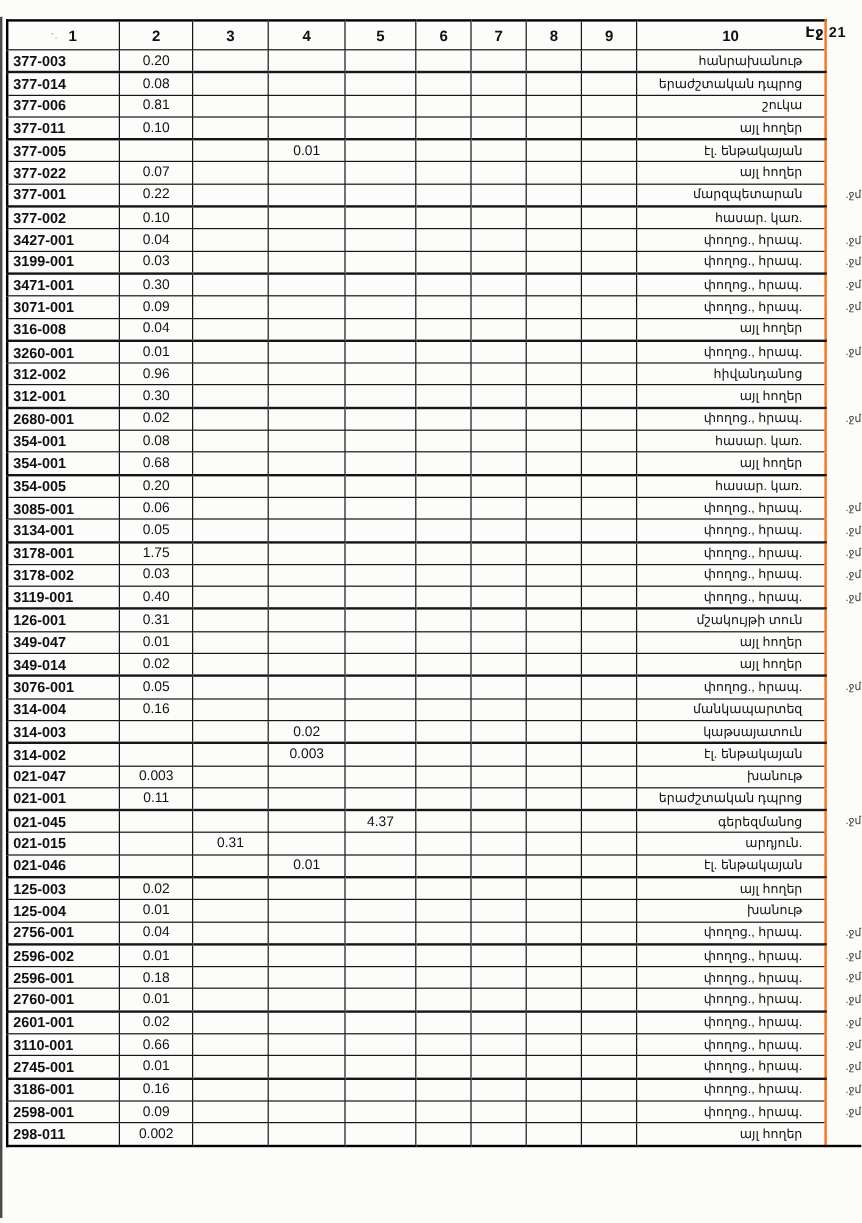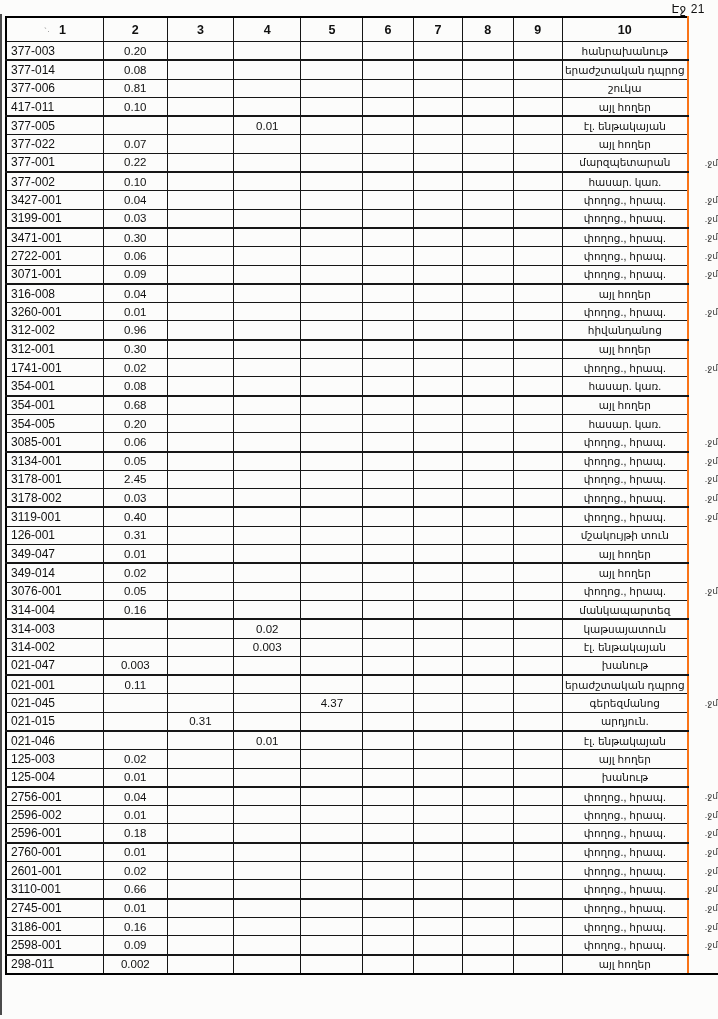--- a/index.html
+++ b/index.html
@@ -2,43 +2,43 @@
 <html><head>
 <meta charset="utf-8">
 <style>
   html,body{margin:0;padding:0;}
   body{
     width:718px;height:1019px;overflow:hidden;position:relative;
     background:#fcfcfb;color:#101010;
     font-family:"Liberation Sans","DejaVu Sans",sans-serif;
   }
   .page-label{
-    position:absolute;top:2px;right:13px;
-    font-size:12px;font-weight:normal;letter-spacing:.5px;
+    position:absolute;top:20px;right:13px;
+    font-size:12px;font-weight:bold;letter-spacing:.5px;
   }
   .edge-line{
     position:absolute;left:0;top:14px;width:2px;height:1001px;
     background:#2b2b2b;opacity:.85;
   }
   table.land{
     position:absolute;left:5px;top:16px;
     border-collapse:collapse;table-layout:fixed;
   }
   th,td{
     border:1px solid #161616;
     overflow:hidden;white-space:nowrap;
     vertical-align:middle;
   }
   thead th{
     height:21px;font-size:12.5px;font-weight:bold;text-align:center;
     border-top:2px solid #000;
   }
   tbody td{height:17.3px;font-size:11.5px;padding:0 3px;text-align:center;}
-  tbody td.c1{text-align:left;padding-left:4px;font-size:12px;}
-  tbody td.c10{text-align:center;font-size:10.5px;padding:0 2px;}
+  tbody td.c1{text-align:left;padding-left:4px;font-size:12px;font-weight:bold;}
+  tbody td.c10{text-align:right;font-size:10.5px;padding:0 18px;}
   .c1{border-left:2px solid #000;}
   .c10{border-right:2px solid #f97316;}
   tbody tr:last-child td{border-bottom:2px solid #000;}
   tbody tr:nth-child(3n+1) td{border-bottom-width:2px;}
   th.note,td.note{
     border:none;background:transparent;
     font-size:9px;color:#3a3a3a;text-align:left;padding:0 0 0 16px;
   }
   .artifact{color:#9a9a9a;font-size:9px;margin-right:9px;font-weight:normal;}
 </style>
@@ -112,21 +112,21 @@
           <td class="c4"></td>
           <td class="c5"></td>
           <td class="c6"></td>
           <td class="c7"></td>
           <td class="c8"></td>
           <td class="c9"></td>
           <td class="c10">շուկա</td>
           <td class="note"></td>
         </tr>
         <tr>
-          <td class="c1">417-011</td>
+          <td class="c1">377-011</td>
           <td class="c2">0.10</td>
           <td class="c3"></td>
           <td class="c4"></td>
           <td class="c5"></td>
           <td class="c6"></td>
           <td class="c7"></td>
           <td class="c8"></td>
           <td class="c9"></td>
           <td class="c10">այլ հողեր</td>
           <td class="note"></td>
@@ -216,33 +216,20 @@
           <td class="c4"></td>
           <td class="c5"></td>
           <td class="c6"></td>
           <td class="c7"></td>
           <td class="c8"></td>
           <td class="c9"></td>
           <td class="c10">փողոց., հրապ.</td>
           <td class="note">.ջմ</td>
         </tr>
         <tr>
-          <td class="c1">2722-001</td>
-          <td class="c2">0.06</td>
-          <td class="c3"></td>
-          <td class="c4"></td>
-          <td class="c5"></td>
-          <td class="c6"></td>
-          <td class="c7"></td>
-          <td class="c8"></td>
-          <td class="c9"></td>
-          <td class="c10">փողոց., հրապ.</td>
-          <td class="note">.ջմ</td>
-        </tr>
-        <tr>
           <td class="c1">3071-001</td>
           <td class="c2">0.09</td>
           <td class="c3"></td>
           <td class="c4"></td>
           <td class="c5"></td>
           <td class="c6"></td>
           <td class="c7"></td>
           <td class="c8"></td>
           <td class="c9"></td>
           <td class="c10">փողոց., հրապ.</td>
@@ -294,21 +281,21 @@
           <td class="c4"></td>
           <td class="c5"></td>
           <td class="c6"></td>
           <td class="c7"></td>
           <td class="c8"></td>
           <td class="c9"></td>
           <td class="c10">այլ հողեր</td>
           <td class="note"></td>
         </tr>
         <tr>
-          <td class="c1">1741-001</td>
+          <td class="c1">2680-001</td>
           <td class="c2">0.02</td>
           <td class="c3"></td>
           <td class="c4"></td>
           <td class="c5"></td>
           <td class="c6"></td>
           <td class="c7"></td>
           <td class="c8"></td>
           <td class="c9"></td>
           <td class="c10">փողոց., հրապ.</td>
           <td class="note">.ջմ</td>
@@ -373,21 +360,21 @@
           <td class="c5"></td>
           <td class="c6"></td>
           <td class="c7"></td>
           <td class="c8"></td>
           <td class="c9"></td>
           <td class="c10">փողոց., հրապ.</td>
           <td class="note">.ջմ</td>
         </tr>
         <tr>
           <td class="c1">3178-001</td>
-          <td class="c2">2.45</td>
+          <td class="c2">1.75</td>
           <td class="c3"></td>
           <td class="c4"></td>
           <td class="c5"></td>
           <td class="c6"></td>
           <td class="c7"></td>
           <td class="c8"></td>
           <td class="c9"></td>
           <td class="c10">փողոց., հրապ.</td>
           <td class="note">.ջմ</td>
         </tr>

